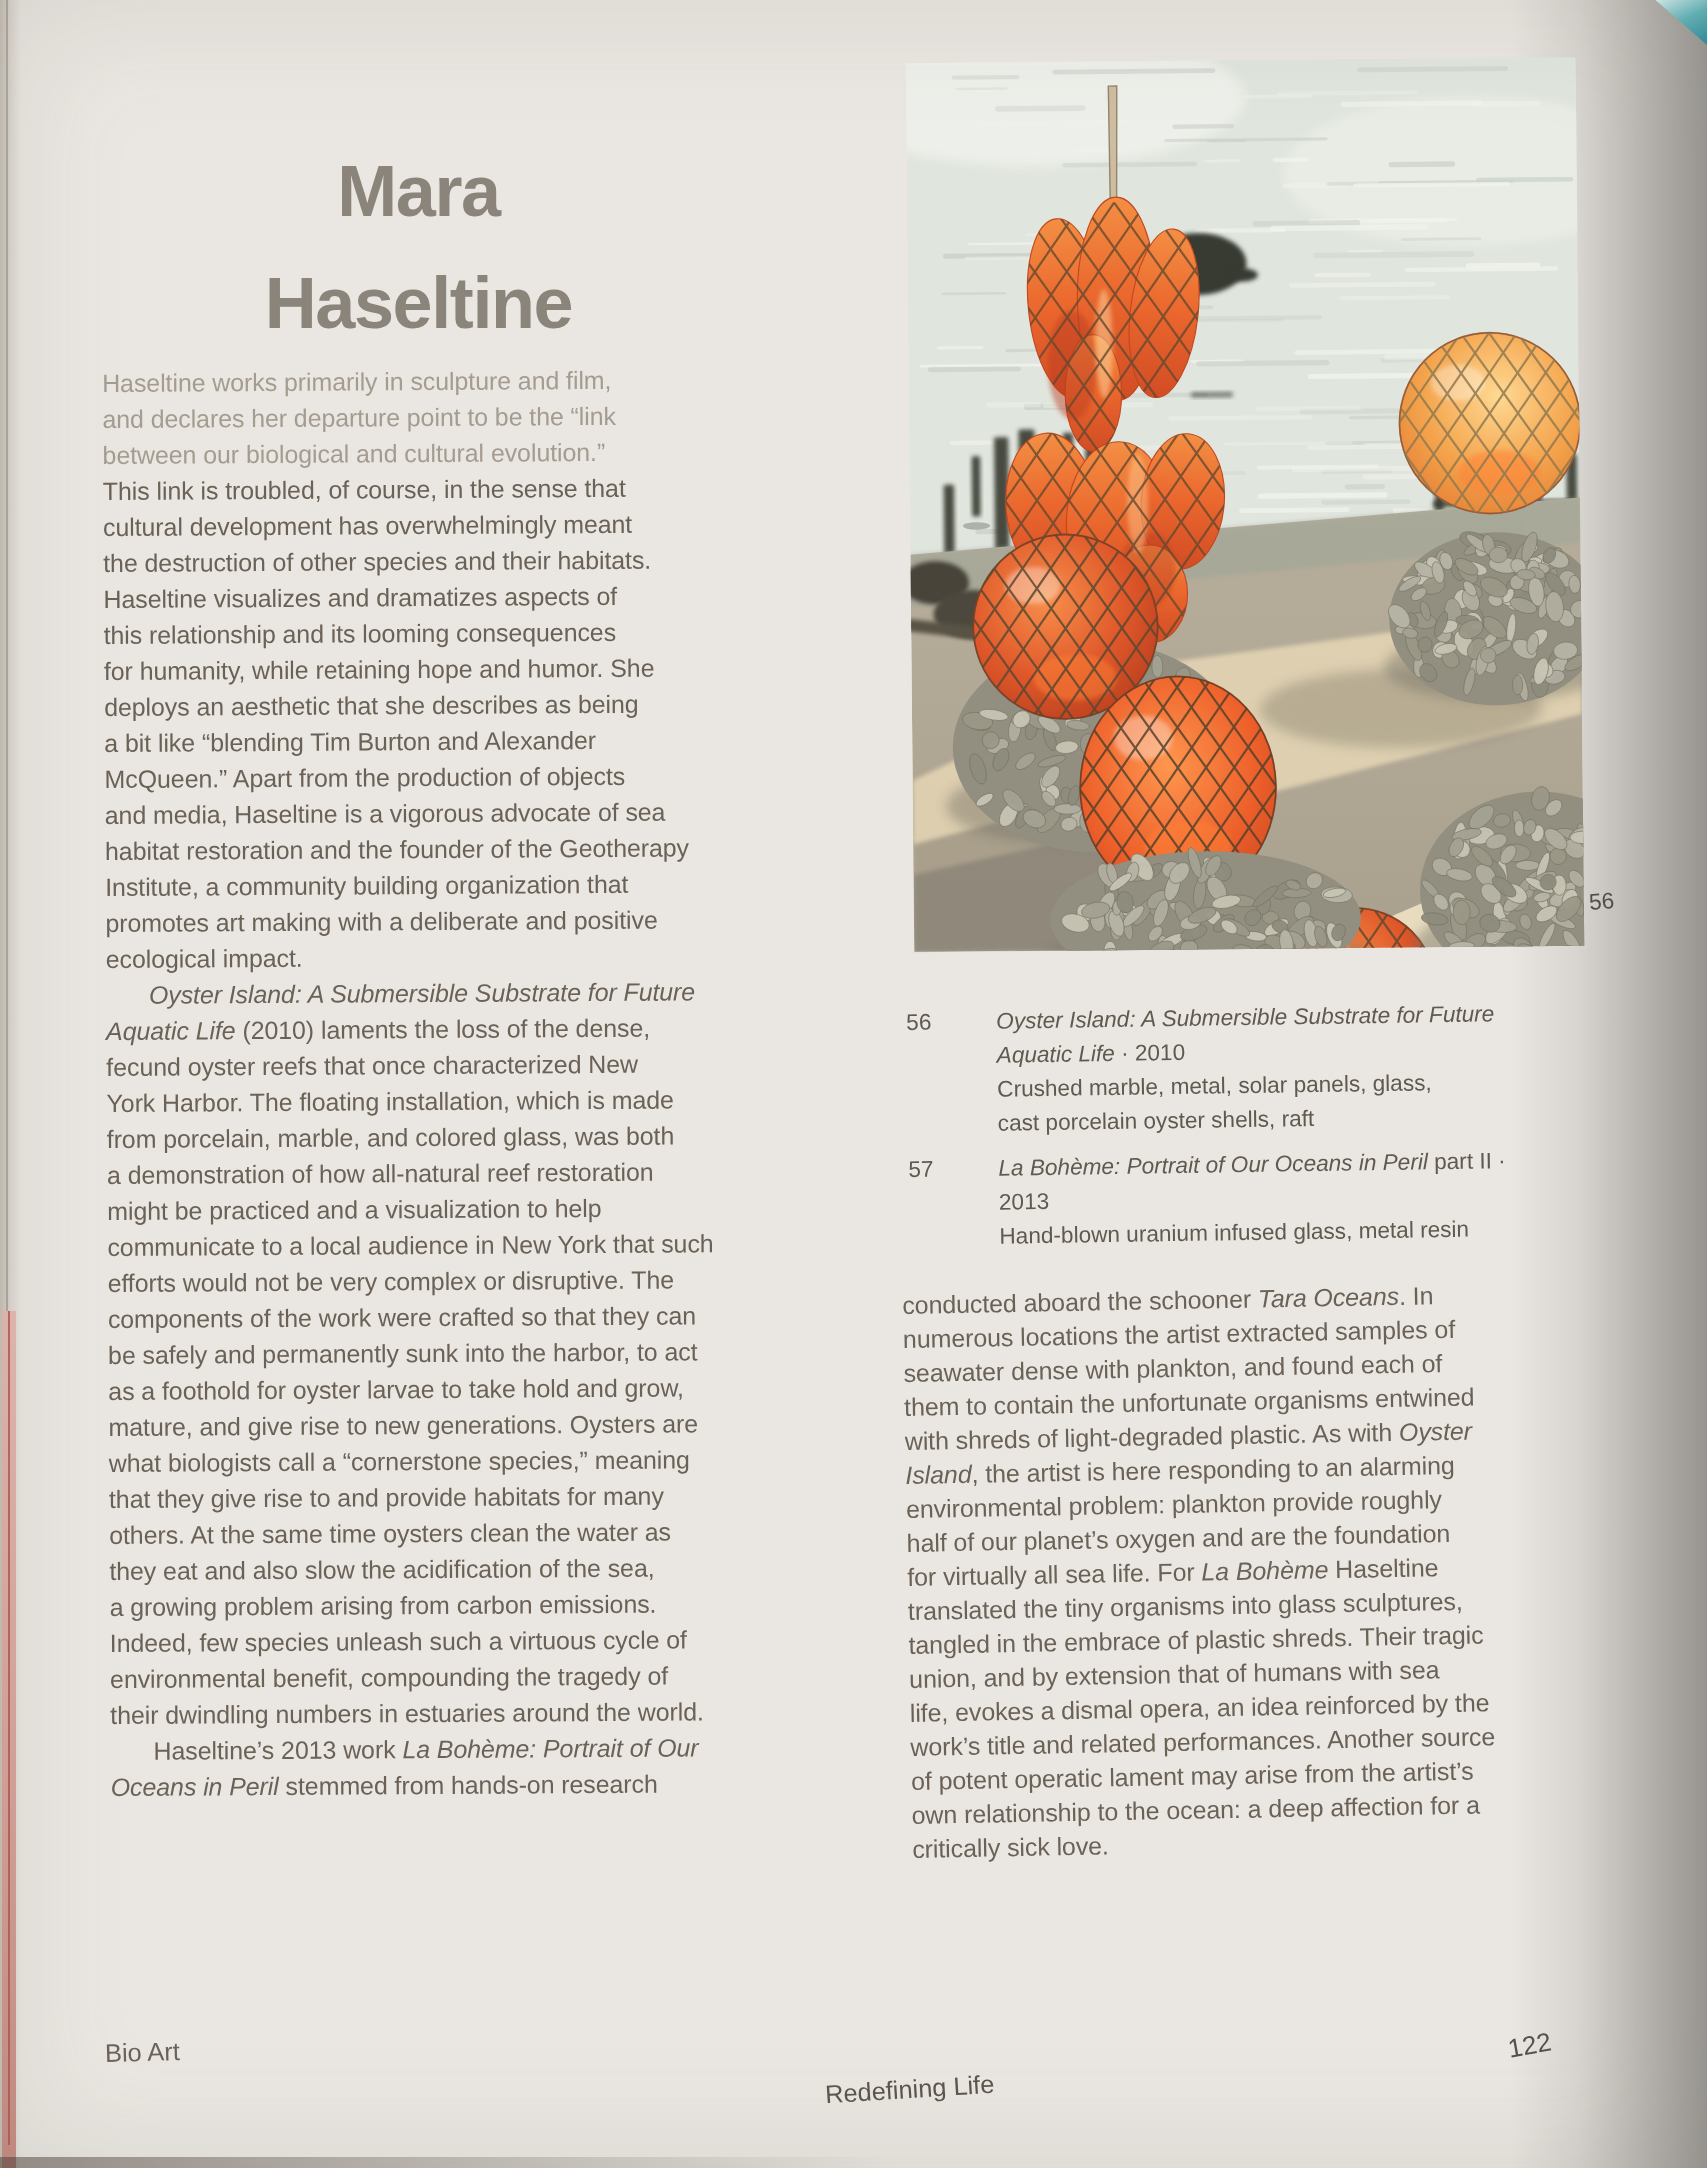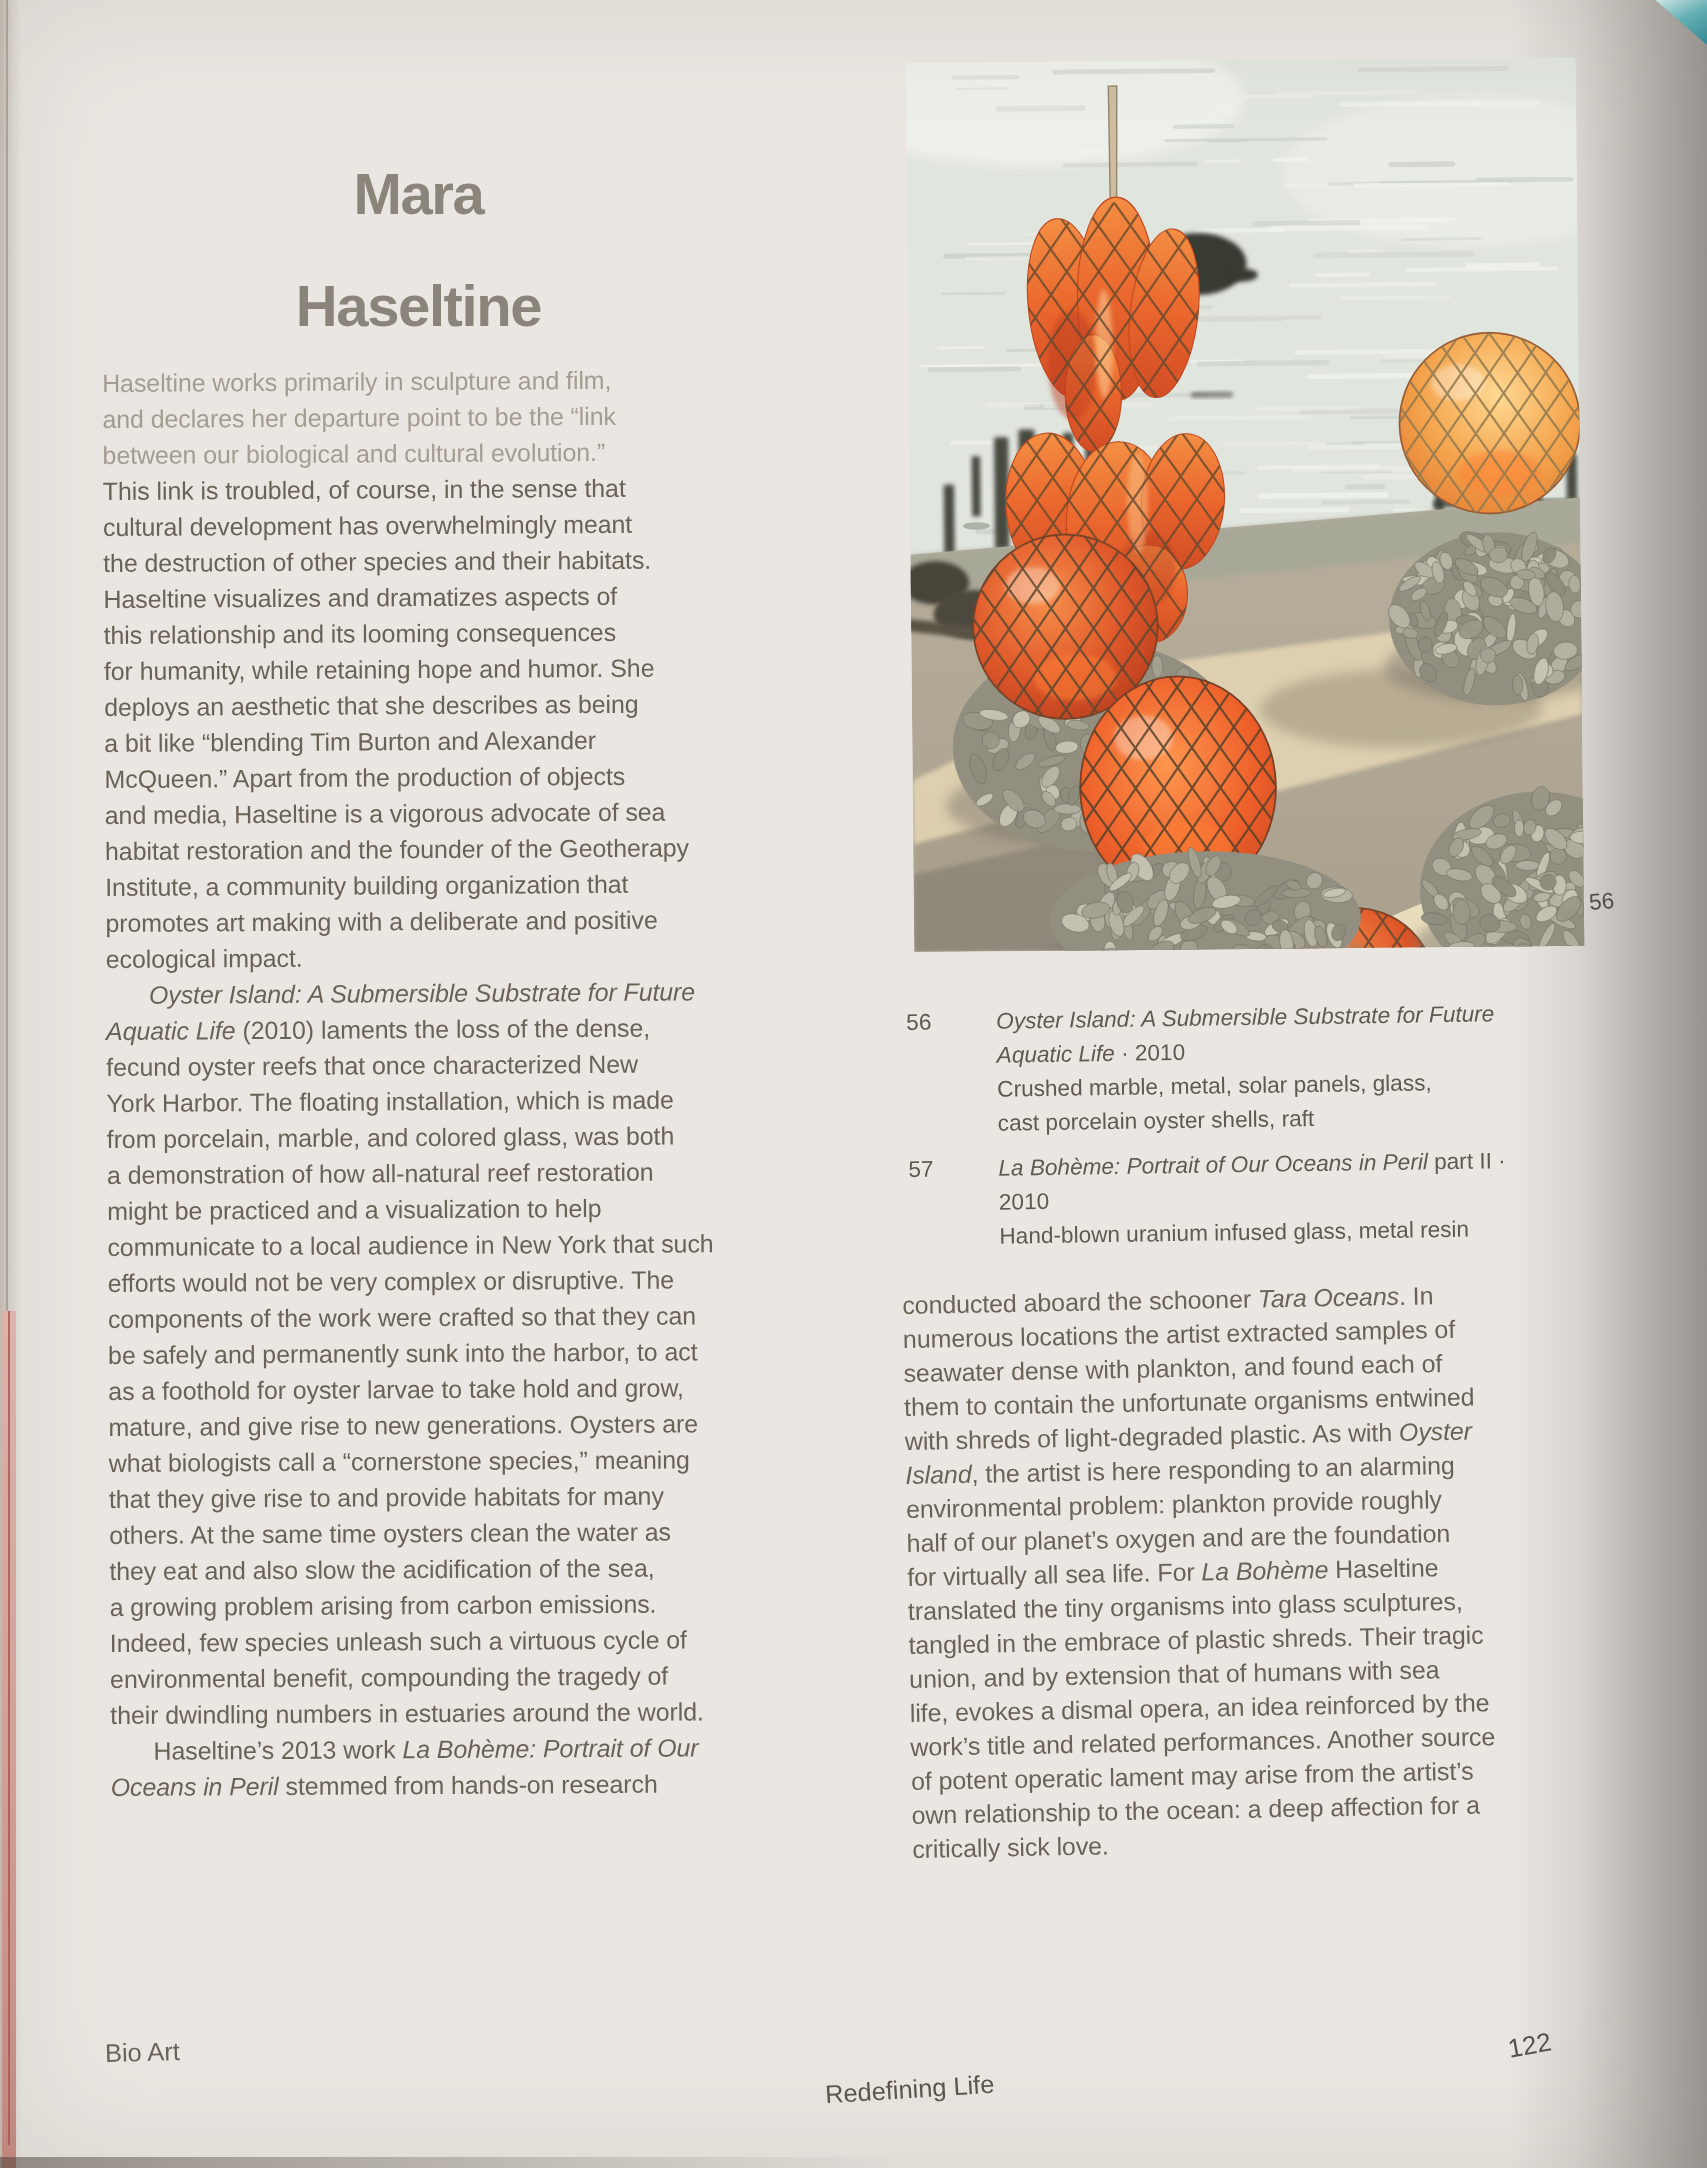--- a/index.html
+++ b/index.html
@@ -19,22 +19,22 @@
   .edge-right{position:absolute;top:0;right:0;bottom:0;width:198px;pointer-events:none;
     background:linear-gradient(90deg,rgba(122,118,114,0) 0%,rgba(122,118,114,.16) 35%,rgba(108,104,100,.40) 70%,rgba(92,89,86,.55) 100%);}
   .corner-teal{position:absolute;top:0;right:0;width:60px;height:45px;
     background:linear-gradient(155deg,#d9f2f2 5%,#62b7be 50%,#2e8e9b 100%);
     clip-path:polygon(14% 0,100% 0,100% 100%);}
   .shadow-bottom{position:absolute;left:0;bottom:0;width:895px;height:12.2px;
     background:linear-gradient(90deg,rgba(70,58,50,.5),rgba(70,58,50,0));}
   .vignette{position:absolute;inset:0;pointer-events:none;
     box-shadow:inset 0 0 132px rgba(95,85,74,.14);}
   
-  .title{position:absolute;left:89px;top:99px;width:659px;text-align:center;
-    font-size:58px;line-height:112px;letter-spacing:-1.4px;color:#8a847b;}
+  .title{position:absolute;left:89px;top:87px;width:659px;text-align:center;
+    font-size:72px;line-height:112px;letter-spacing:-1.4px;color:#8a847b;}
   
   .tline{white-space:nowrap;}
   .i{font-style:italic;}
   .f{color:#a49c90;}
   .indent{padding-left:43px;}
   .col-left{position:absolute;left:102px;top:365px;width:702px;
     font-size:25px;line-height:36px;letter-spacing:-0.1px;
     transform:rotate(-.35deg);transform-origin:0 0;}
   .col-right{position:absolute;left:902px;top:1288px;width:767px;
     font-size:25px;line-height:34px;letter-spacing:-0.1px;
@@ -1177,21 +1177,21 @@
         <div class="tline"><span class="i">Oyster Island: A Submersible Substrate for Future</span></div>
         <div class="tline"><span class="i">Aquatic Life</span><span> · 2010</span></div>
         <div class="tline"><span>Crushed marble, metal, solar panels, glass,</span></div>
         <div class="tline"><span>cast porcelain oyster shells, raft</span></div>
       </div>
     </div>
     <div class="cap-item">
       <div>57</div>
       <div>
         <div class="tline"><span class="i">La Bohème: Portrait of Our Oceans in Peril</span><span> part II ·</span></div>
-        <div class="tline"><span>2010</span></div>
+        <div class="tline"><span>2013</span></div>
         <div class="tline"><span>Hand-blown uranium infused glass, metal resin</span></div>
       </div>
     </div>
   </div>
 
 <div class="col-right" id="right-col">
     <div class="tline"><span>conducted aboard the schooner </span><span class="i">Tara Oceans</span><span>. In</span></div>
     <div class="tline"><span>numerous locations the artist extracted samples of</span></div>
     <div class="tline"><span>seawater dense with plankton, and found each of</span></div>
     <div class="tline"><span>them to contain the unfortunate organisms entwined</span></div>

